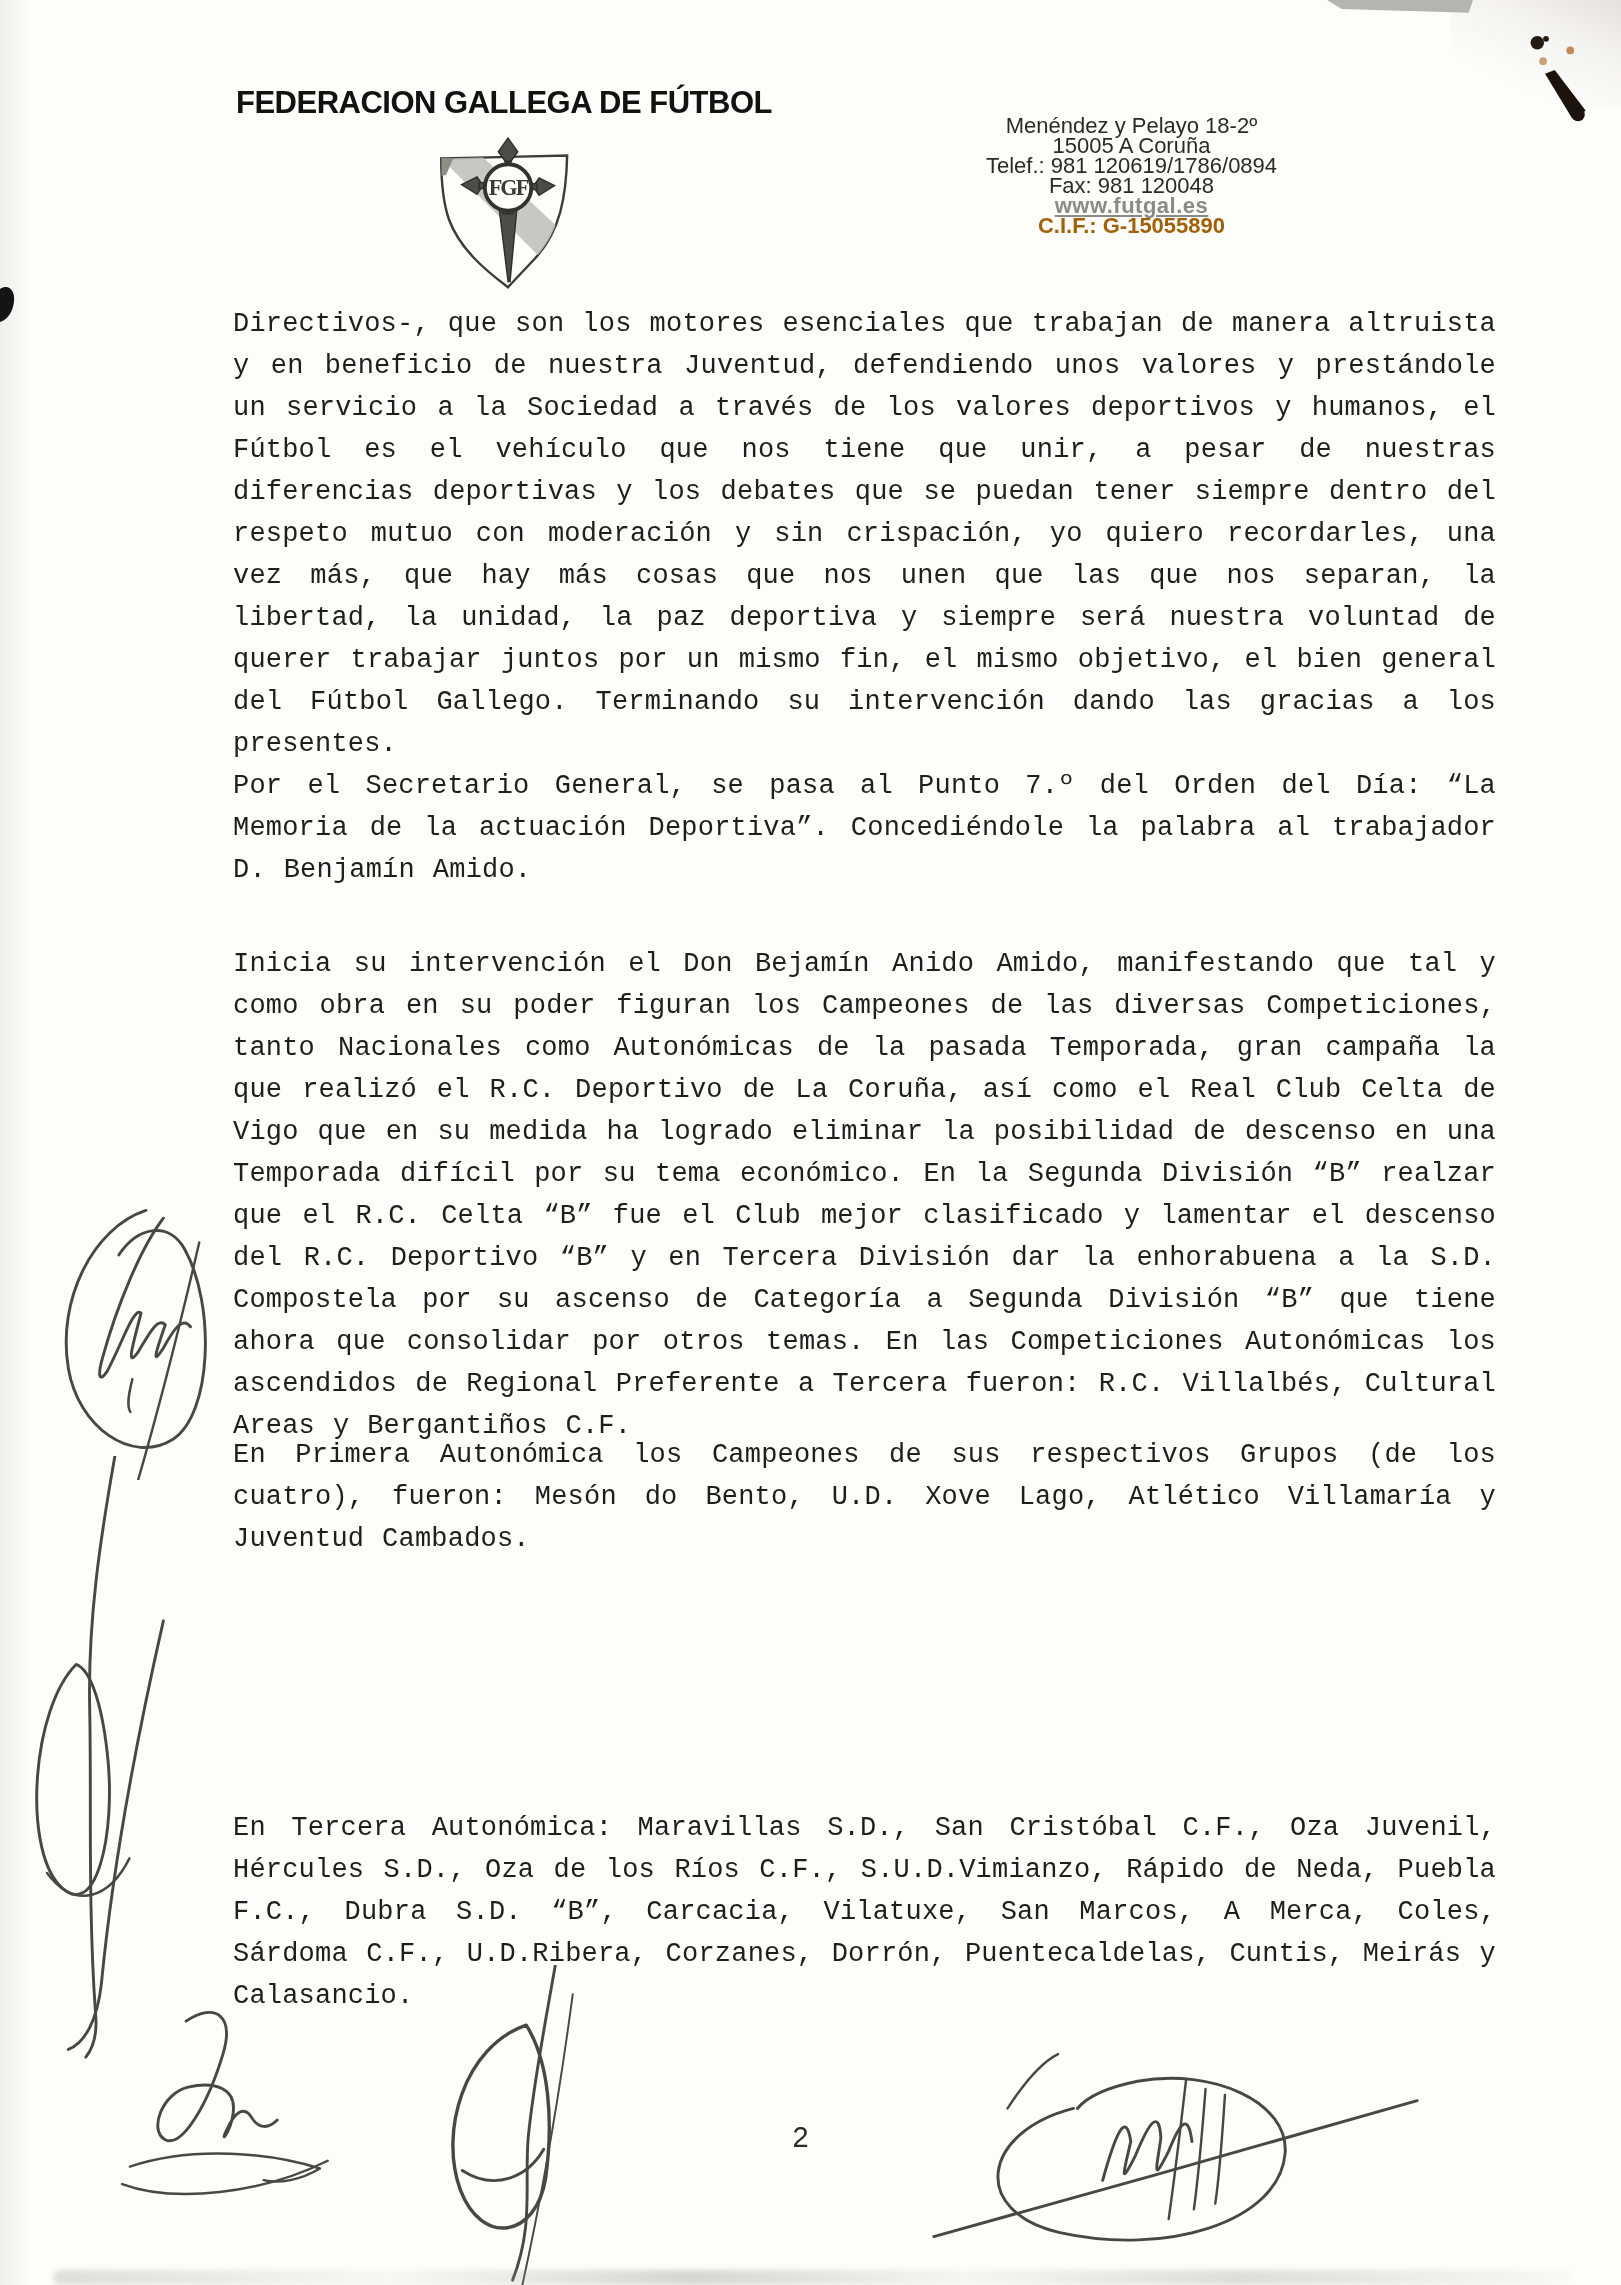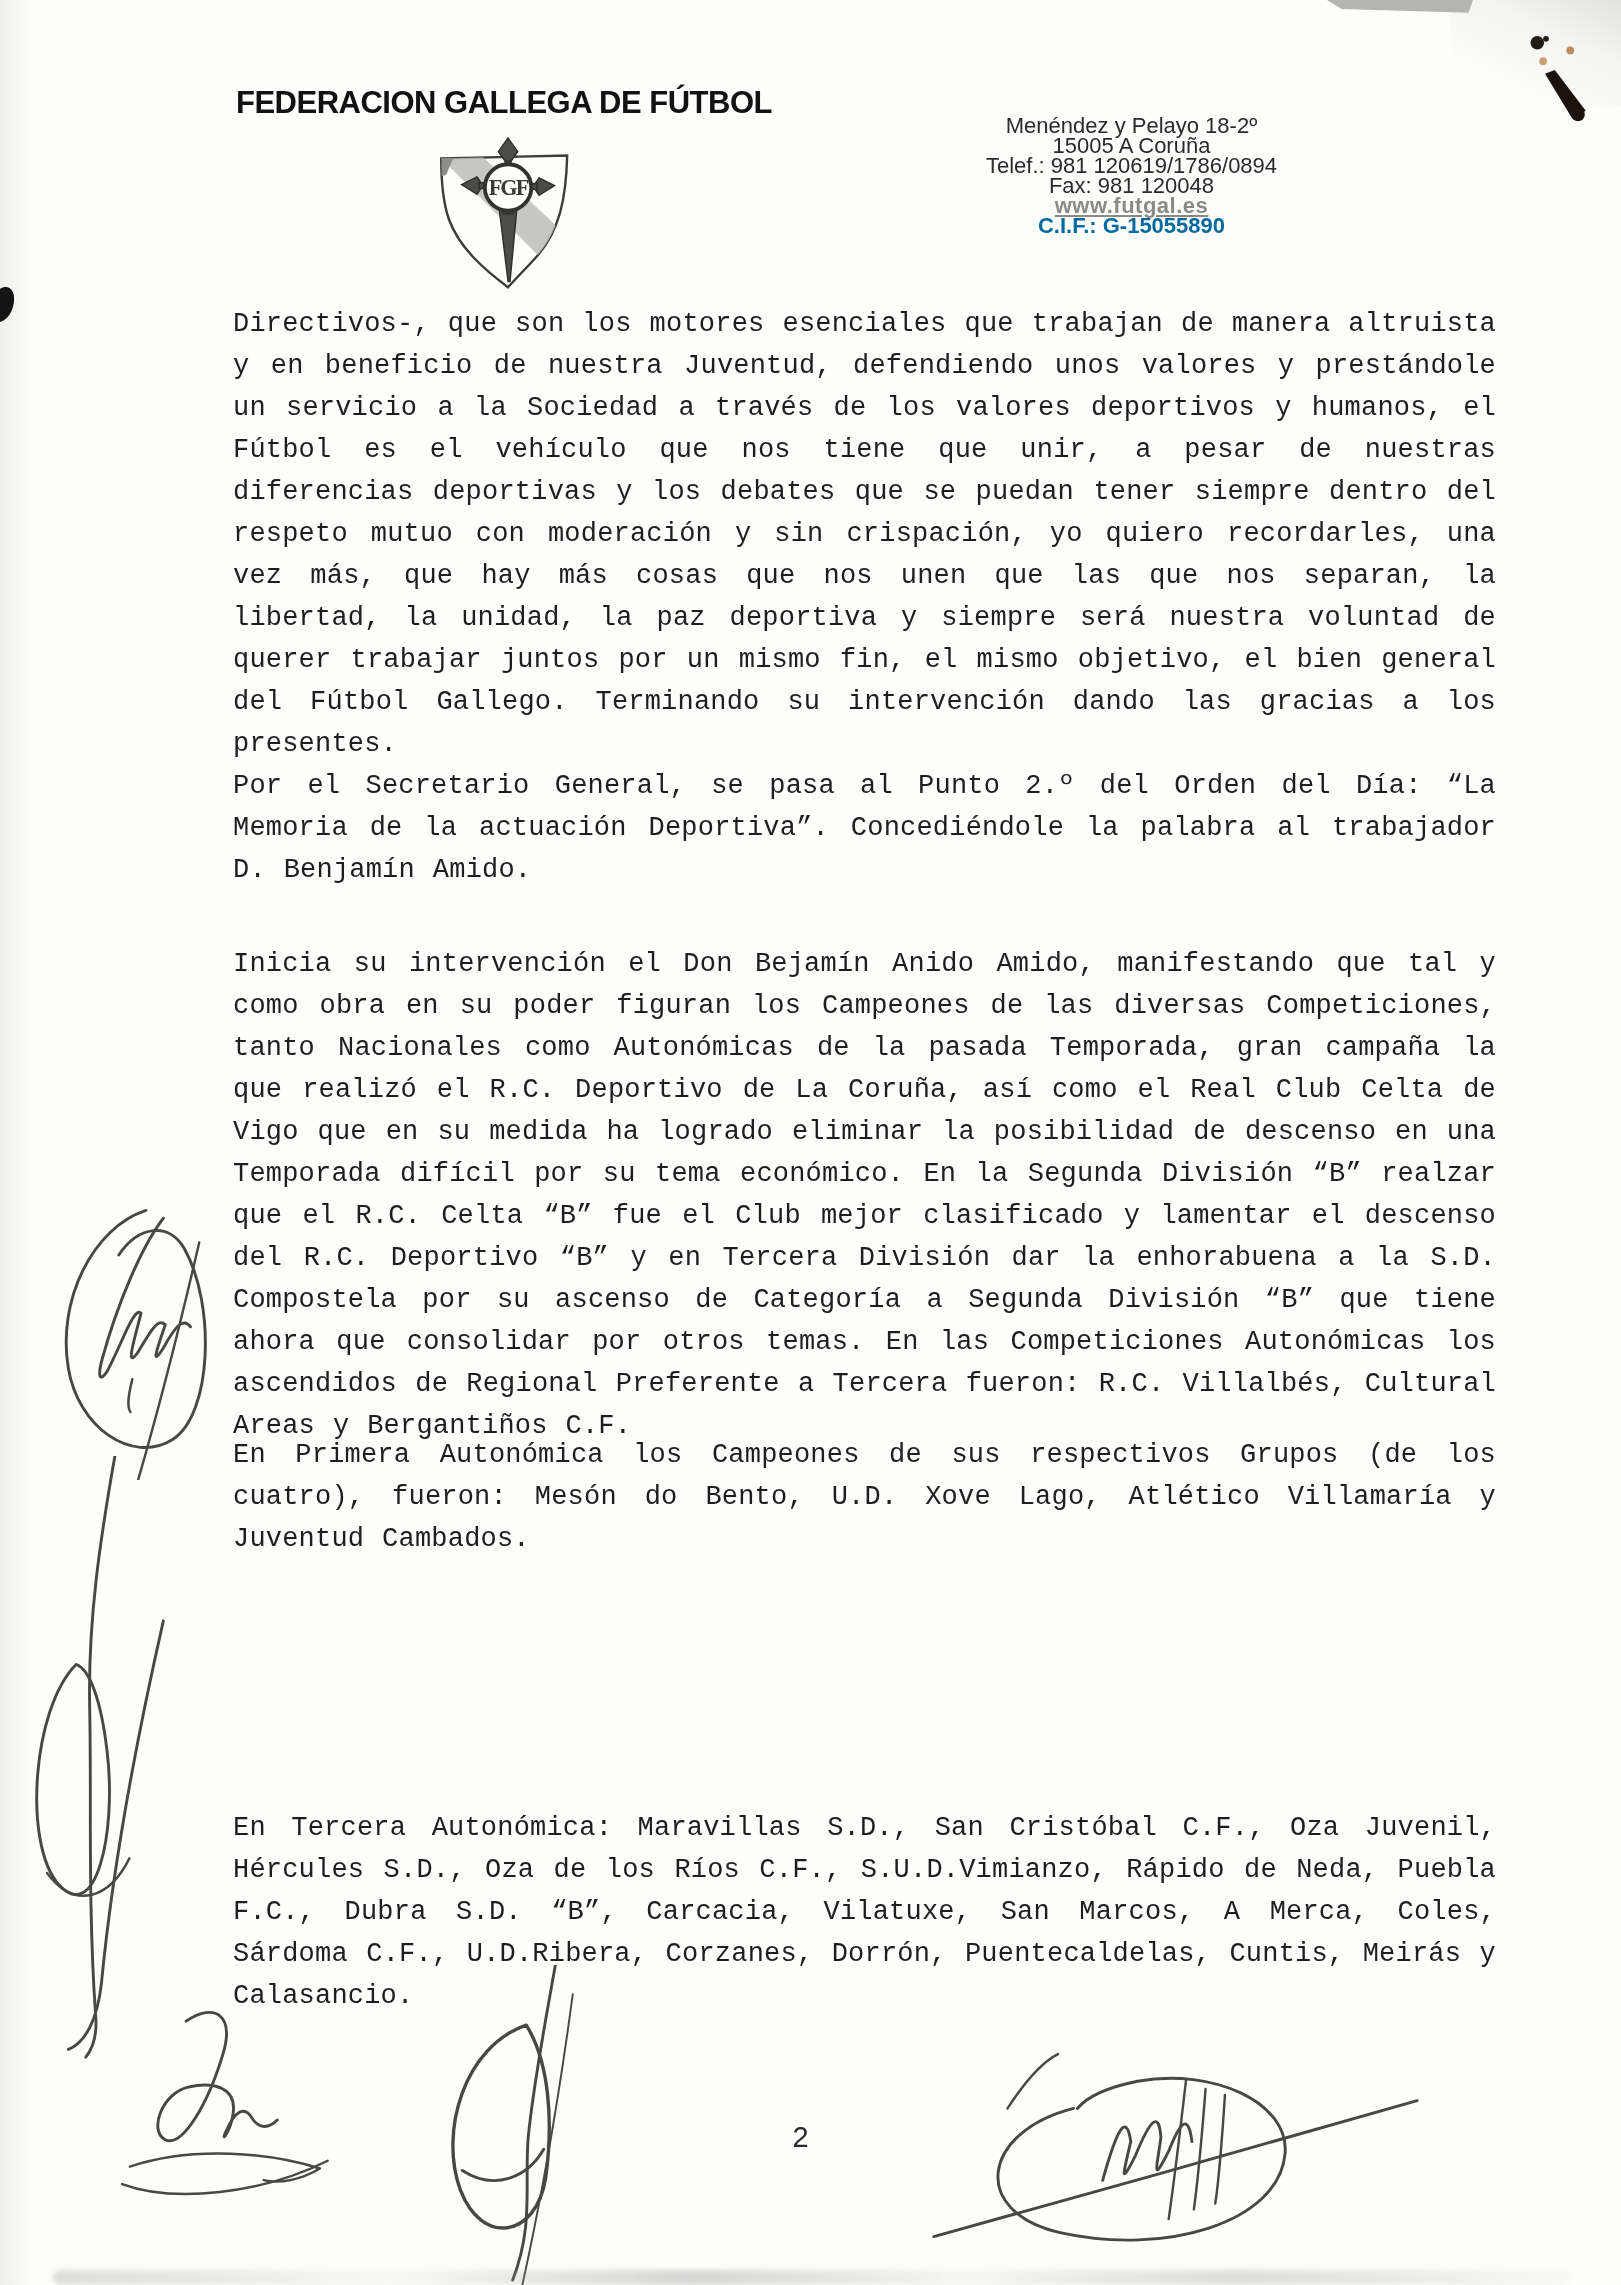--- a/index.html
+++ b/index.html
@@ -26,21 +26,21 @@
   }
   .crest { position: absolute; left: 417px; top: 136px; }
   .address-block {
     position: absolute; left: 947px; top: 116px; width: 369px;
     text-align: center; font-size: 22px; line-height: 20px; color: #2a2a2a;
   }
   .address-block .website {
     color: #8a8a88; font-weight: bold; text-decoration: underline;
     letter-spacing: 0.5px;
   }
-  .address-block .cif { font-weight: bold; color: #0369a1; }
+  .address-block .cif { font-weight: bold; color: #a16207; }
   .para {
     position: absolute; left: 233px; width: 1263px;
     font-size: 27px; line-height: 42px; letter-spacing: 0.2px; word-spacing: 1.5px;
     text-align: justify; color: #1e1e1e; font-family: Liberation Mono, monospace;
   }
   .p1 { top: 303px; }
   .p2 { top: 765px; }
   .p3 { top: 943px; }
   .p4 { top: 1434px; }
   .p5 { top: 1606px; }
@@ -111,21 +111,21 @@
   <div class="address-block">
     <div>Menéndez y Pelayo 18-2º</div>
     <div>15005 A Coruña</div>
     <div>Telef.: 981 120619/1786/0894</div>
     <div>Fax: 981 120048</div>
     <div class="website">www.futgal.es</div>
     <div class="cif">C.I.F.: G-15055890</div>
   </div>
 
   <div class="para p1">Directivos-, que son los motores esenciales que trabajan de manera altruista y en beneficio de nuestra Juventud, defendiendo unos valores y prestándole un servicio a la Sociedad a través de los valores deportivos y humanos, el Fútbol es el vehículo que nos tiene que unir, a pesar de nuestras diferencias deportivas y los debates que se puedan tener siempre dentro del respeto mutuo con moderación y sin crispación, yo quiero recordarles, una vez más, que hay más cosas que nos unen que las que nos separan, la libertad, la unidad, la paz deportiva y siempre será nuestra voluntad de querer trabajar juntos por un mismo fin, el mismo objetivo, el bien general del Fútbol Gallego. Terminando su intervención dando las gracias a los presentes.</div>
-  <div class="para p2">Por el Secretario General, se pasa al Punto 2.º del Orden del Día: “La Memoria de la actuación Deportiva”. Concediéndole la palabra al trabajador D. Benjamín Amido.</div>
+  <div class="para p2">Por el Secretario General, se pasa al Punto 7.º del Orden del Día: “La Memoria de la actuación Deportiva”. Concediéndole la palabra al trabajador D. Benjamín Amido.</div>
   <div class="para p3">Inicia su intervención el Don Bejamín Anido Amido, manifestando que tal y como obra en su poder figuran los Campeones de las diversas Competiciones, tanto Nacionales como Autonómicas de la pasada Temporada, gran campaña la que realizó el R.C. Deportivo de La Coruña, así como el Real Club Celta de Vigo que en su medida ha logrado eliminar la posibilidad de descenso en una Temporada difícil por su tema económico. En la Segunda División “B” realzar que el R.C. Celta “B” fue el Club mejor clasificado y lamentar el descenso del R.C. Deportivo “B” y en Tercera División dar la enhorabuena a la S.D. Compostela por su ascenso de Categoría a Segunda División “B” que tiene ahora que consolidar por otros temas. En las Competiciones Autonómicas los ascendidos de Regional Preferente a Tercera fueron: R.C. Villalbés, Cultural Areas y Bergantiños C.F.</div>
   <div class="para p4">En Primera Autonómica los Campeones de sus respectivos Grupos (de los cuatro), fueron: Mesón do Bento, U.D. Xove Lago, Atlético Villamaría y Juventud Cambados.</div>
   <div class="para p6">En Tercera Autonómica: Maravillas S.D., San Cristóbal C.F., Oza Juvenil, Hércules S.D., Oza de los Ríos C.F., S.U.D.Vimianzo, Rápido de Neda, Puebla F.C., Dubra S.D. “B”, Carcacia, Vilatuxe, San Marcos, A Merca, Coles, Sárdoma C.F., U.D.Ribera, Corzanes, Dorrón, Puentecaldelas, Cuntis, Meirás y Calasancio.</div>
 
   <div class="page-number">2</div>
 
   <svg class="sig" style="left:49px; top:1189px;" width="189" height="291" viewBox="0 0 195 300">
     <path d="M100,22 C45,40 8,115 20,185 C30,245 85,285 128,258 C168,232 172,120 140,62 C124,33 92,38 72,68" stroke-width="3"></path>
     <path d="M118,30 C95,60 70,120 55,175 C50,193 52,200 60,188 C75,160 88,120 95,128 C88,155 78,188 92,168 C104,148 112,132 120,140 C112,163 104,186 118,164 C130,142 138,132 146,142" stroke-width="3"></path>
     <path d="M155,55 C140,120 118,210 92,300" stroke-width="2.5"></path>

